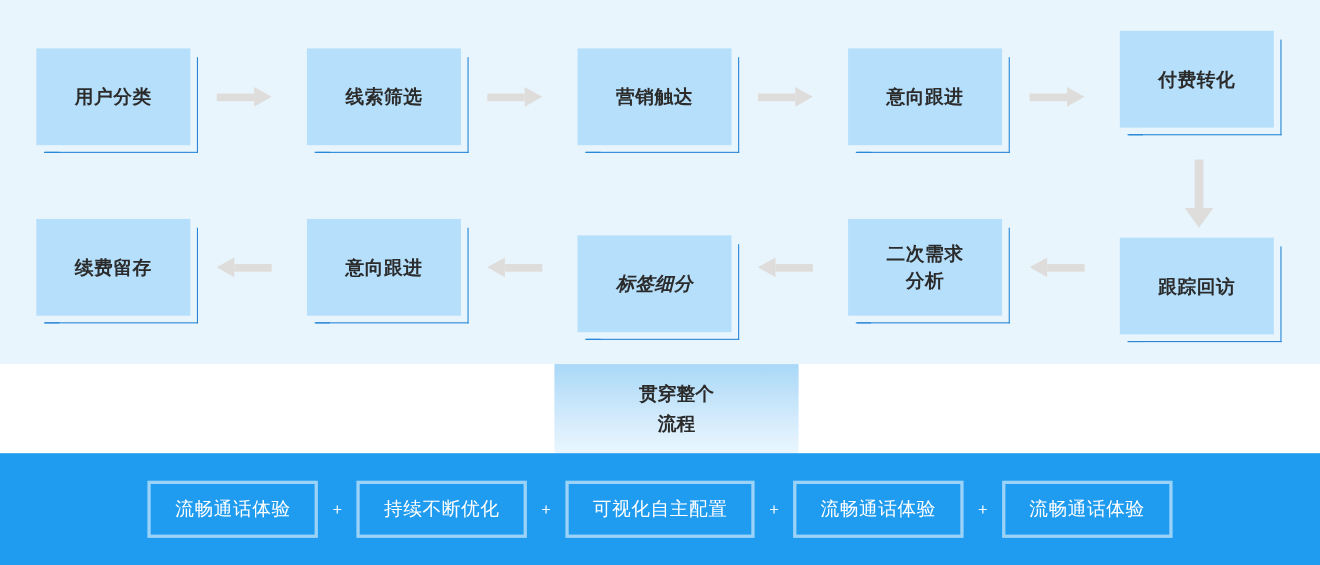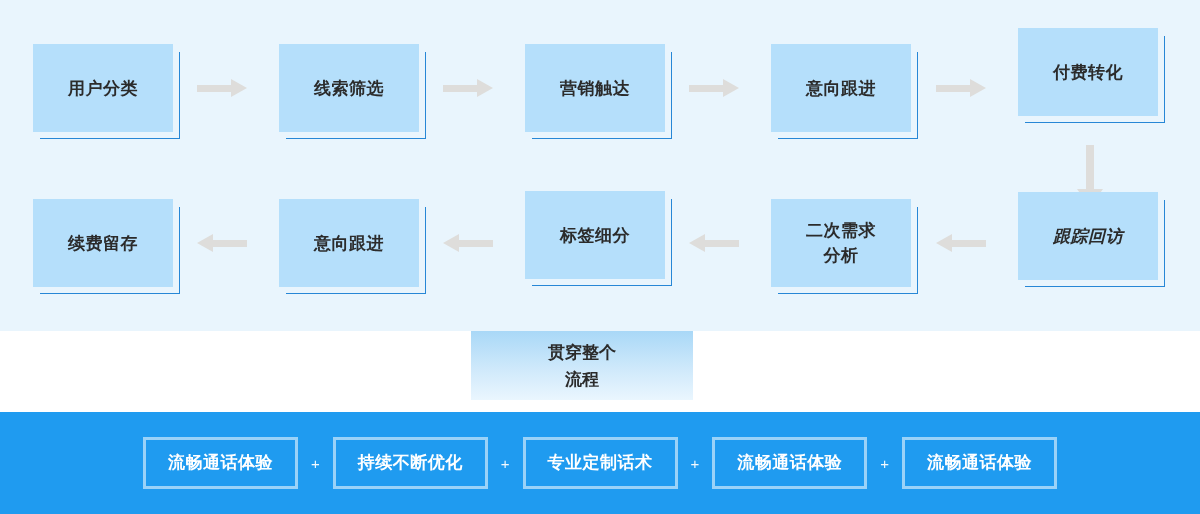--- a/index.html
+++ b/index.html
@@ -125,24 +125,24 @@
     width: 0;
     height: 0;
     border-left: 13px solid transparent;
     border-right: 13px solid transparent;
     border-top: 18px solid #dedddb;
   }
 
   
   .center-badge {
     position: absolute;
-    left: 471px;
+    left: 504px;
     top: 331px;
     width: 222px;
-    height: 69px;
+    height: 81px;
     background: linear-gradient(180deg, #a9d8f7 0%, #cfe9fb 55%, #eaf6fe 100%);
     display: flex;
     align-items: center;
     justify-content: center;
   }
   .center-badge .label {
     color: #2b2b2b;
     font-size: 17px;
     font-weight: 700;
     line-height: 27px;
@@ -159,21 +159,21 @@
     height: 102px;
     background: #1f9bf0;
     display: flex;
     align-items: center;
     justify-content: center;
   }
   .feature-tag {
     border: 3px solid rgba(255,255,255,0.55);
     color: #ffffff;
     font-size: 17px;
-    font-weight: 700;
+    font-weight: 400;
     letter-spacing: 0.5px;
     padding: 12px 22px;
     line-height: 22px;
     white-space: nowrap;
     box-sizing: border-box;
   }
   .plus {
     color: #ffffff;
     font-size: 15px;
     font-weight: 400;
@@ -252,36 +252,36 @@
     </div>
   </div>
 
   <div class="node" style="left:279px; top:199px;">
     <div class="deco"></div>
     <div class="face">
       <span class="label">意向跟进</span>
     </div>
   </div>
 
-  <div class="node" style="left:525px; top:191px;">
+  <div class="node" style="left:525px; top:214px;font-style:italic;">
     <div class="deco"></div>
     <div class="face">
       <span class="label">标签细分</span>
     </div>
   </div>
 
   <div class="node" style="left:771px; top:199px;">
     <div class="deco"></div>
     <div class="face">
       <span class="label">二次需求
 分析</span>
     </div>
   </div>
 
-  <div class="node" style="left:1018px;top:192px;font-style:italic;">
+  <div class="node" style="left:1018px;top:216px;">
     <div class="deco"></div>
     <div class="face">
       <span class="label">跟踪回访</span>
     </div>
   </div>
 
   <div class="arrow-h left" style="left:197px; top:234px;">
     <div class="shaft"></div>
     <div class="head"></div>
   </div>
@@ -301,20 +301,20 @@
   <div class="center-badge">
     <span class="label">贯穿整个
 流程</span>
   </div>
 
   <div class="feature-bar">
     <div class="feature-tag">流畅通话体验</div>
     <span class="plus">+</span>
     <div class="feature-tag">持续不断优化</div>
     <span class="plus">+</span>
-    <div class="feature-tag">专业定制话术</div>
+    <div class="feature-tag">可视化自主配置</div>
     <span class="plus">+</span>
     <div class="feature-tag">流畅通话体验</div>
     <span class="plus">+</span>
     <div class="feature-tag">流畅通话体验</div>
   </div>
 
 </div>
 
 </body></html>

